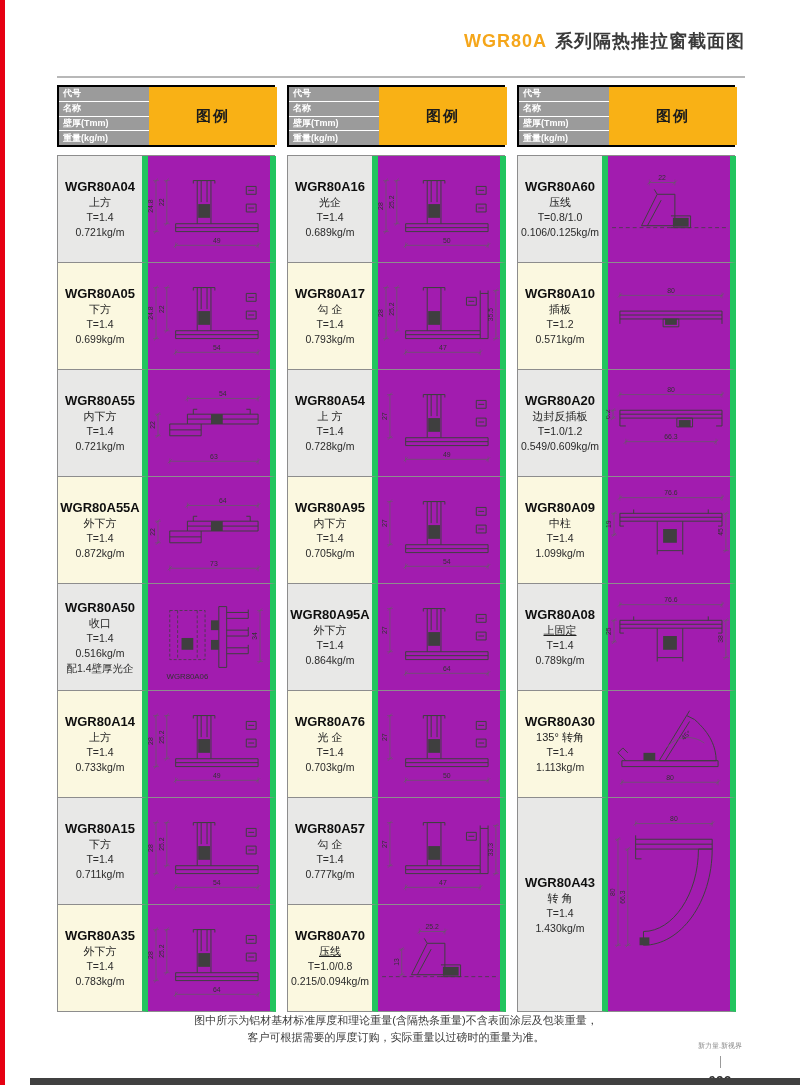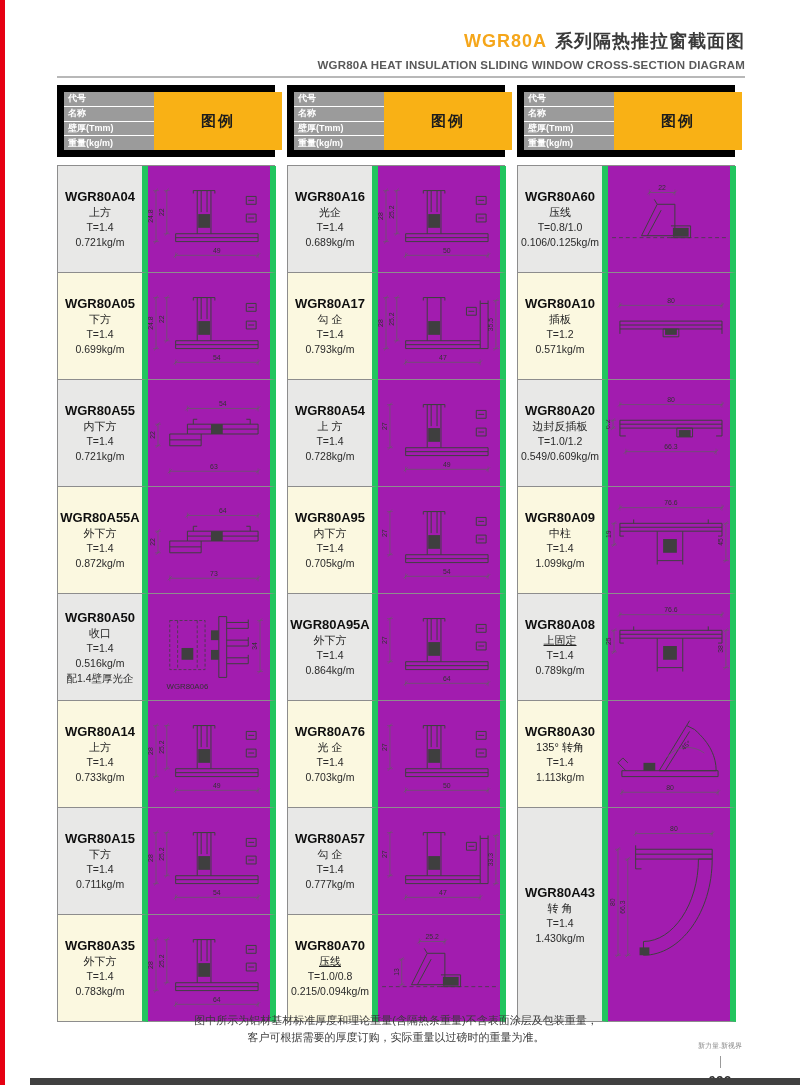--- a/index.html
+++ b/index.html
@@ -15,21 +15,21 @@
   .title-block{position:absolute;top:26px;right:55px;text-align:right;}
   .title-main{font-size:18px;font-weight:bold;letter-spacing:1px;line-height:30px;}
   .title-code{color:var(--accent);margin-right:8px;}
   .title-zh{color:#3a3a3a;}
   .title-en{font-size:11.5px;font-weight:bold;color:#595959;margin-top:3px;letter-spacing:.2px;}
   .title-rule{position:absolute;left:57px;right:55px;top:76px;height:2px;background:#b8b8b8;}
 
   
   .table-wrap{position:absolute;left:57px;top:85px;display:flex;gap:12px;}
   .group{width:218px;}
-  .ghead{display:grid;grid-template-columns:90px 128px;height:58px;border:7px solid #000000;}
+  .ghead{display:grid;grid-template-columns:90px 128px;height:58px;border:2px solid #000000;}
   .hlabels{display:flex;flex-direction:column;}
   .hlabel{flex:1;background:var(--header-gray);color:#fff;font-size:9px;font-weight:bold;
           padding-left:4px;display:flex;align-items:center;border-bottom:1px solid #fff;}
   .hlabel:last-child{border-bottom:none;}
   .hlegend{background:var(--legend-bg);display:flex;align-items:center;justify-content:center;
            font-size:15px;font-weight:bold;color:#1c1c1c;letter-spacing:2px;}
   .spacer{height:8px;}
   .rows{display:grid;grid-template-columns:90px 128px;grid-auto-rows:107px;
         border-left:1px solid #8d8d8d;border-top:1px solid #8d8d8d;}
   .cell-label,.cell-diagram{border-right:6px solid #22c55e;border-bottom:1px solid #8d8d8d;
@@ -52,21 +52,20 @@
 </style>
 </head>
 <body>
 
 <div class="red-strip"></div>
 
 <div class="title-block">
   <div class="title-main">
     <span class="title-code">WGR80A</span><span class="title-zh">系列隔热推拉窗截面图</span>
   </div>
-  <div class="title-en">WGR80A HEAT INSULATION SLIDING WINDOW CROSS-SECTION DIAGRAM</div>
 </div>
 <div class="title-rule"></div>
 
 <div class="table-wrap">
     <div class="group">
       <div class="ghead">
         <div class="hlabels">
           <div class="hlabel">代号</div>
           <div class="hlabel">名称</div>
           <div class="hlabel">壁厚(Tmm)</div>

